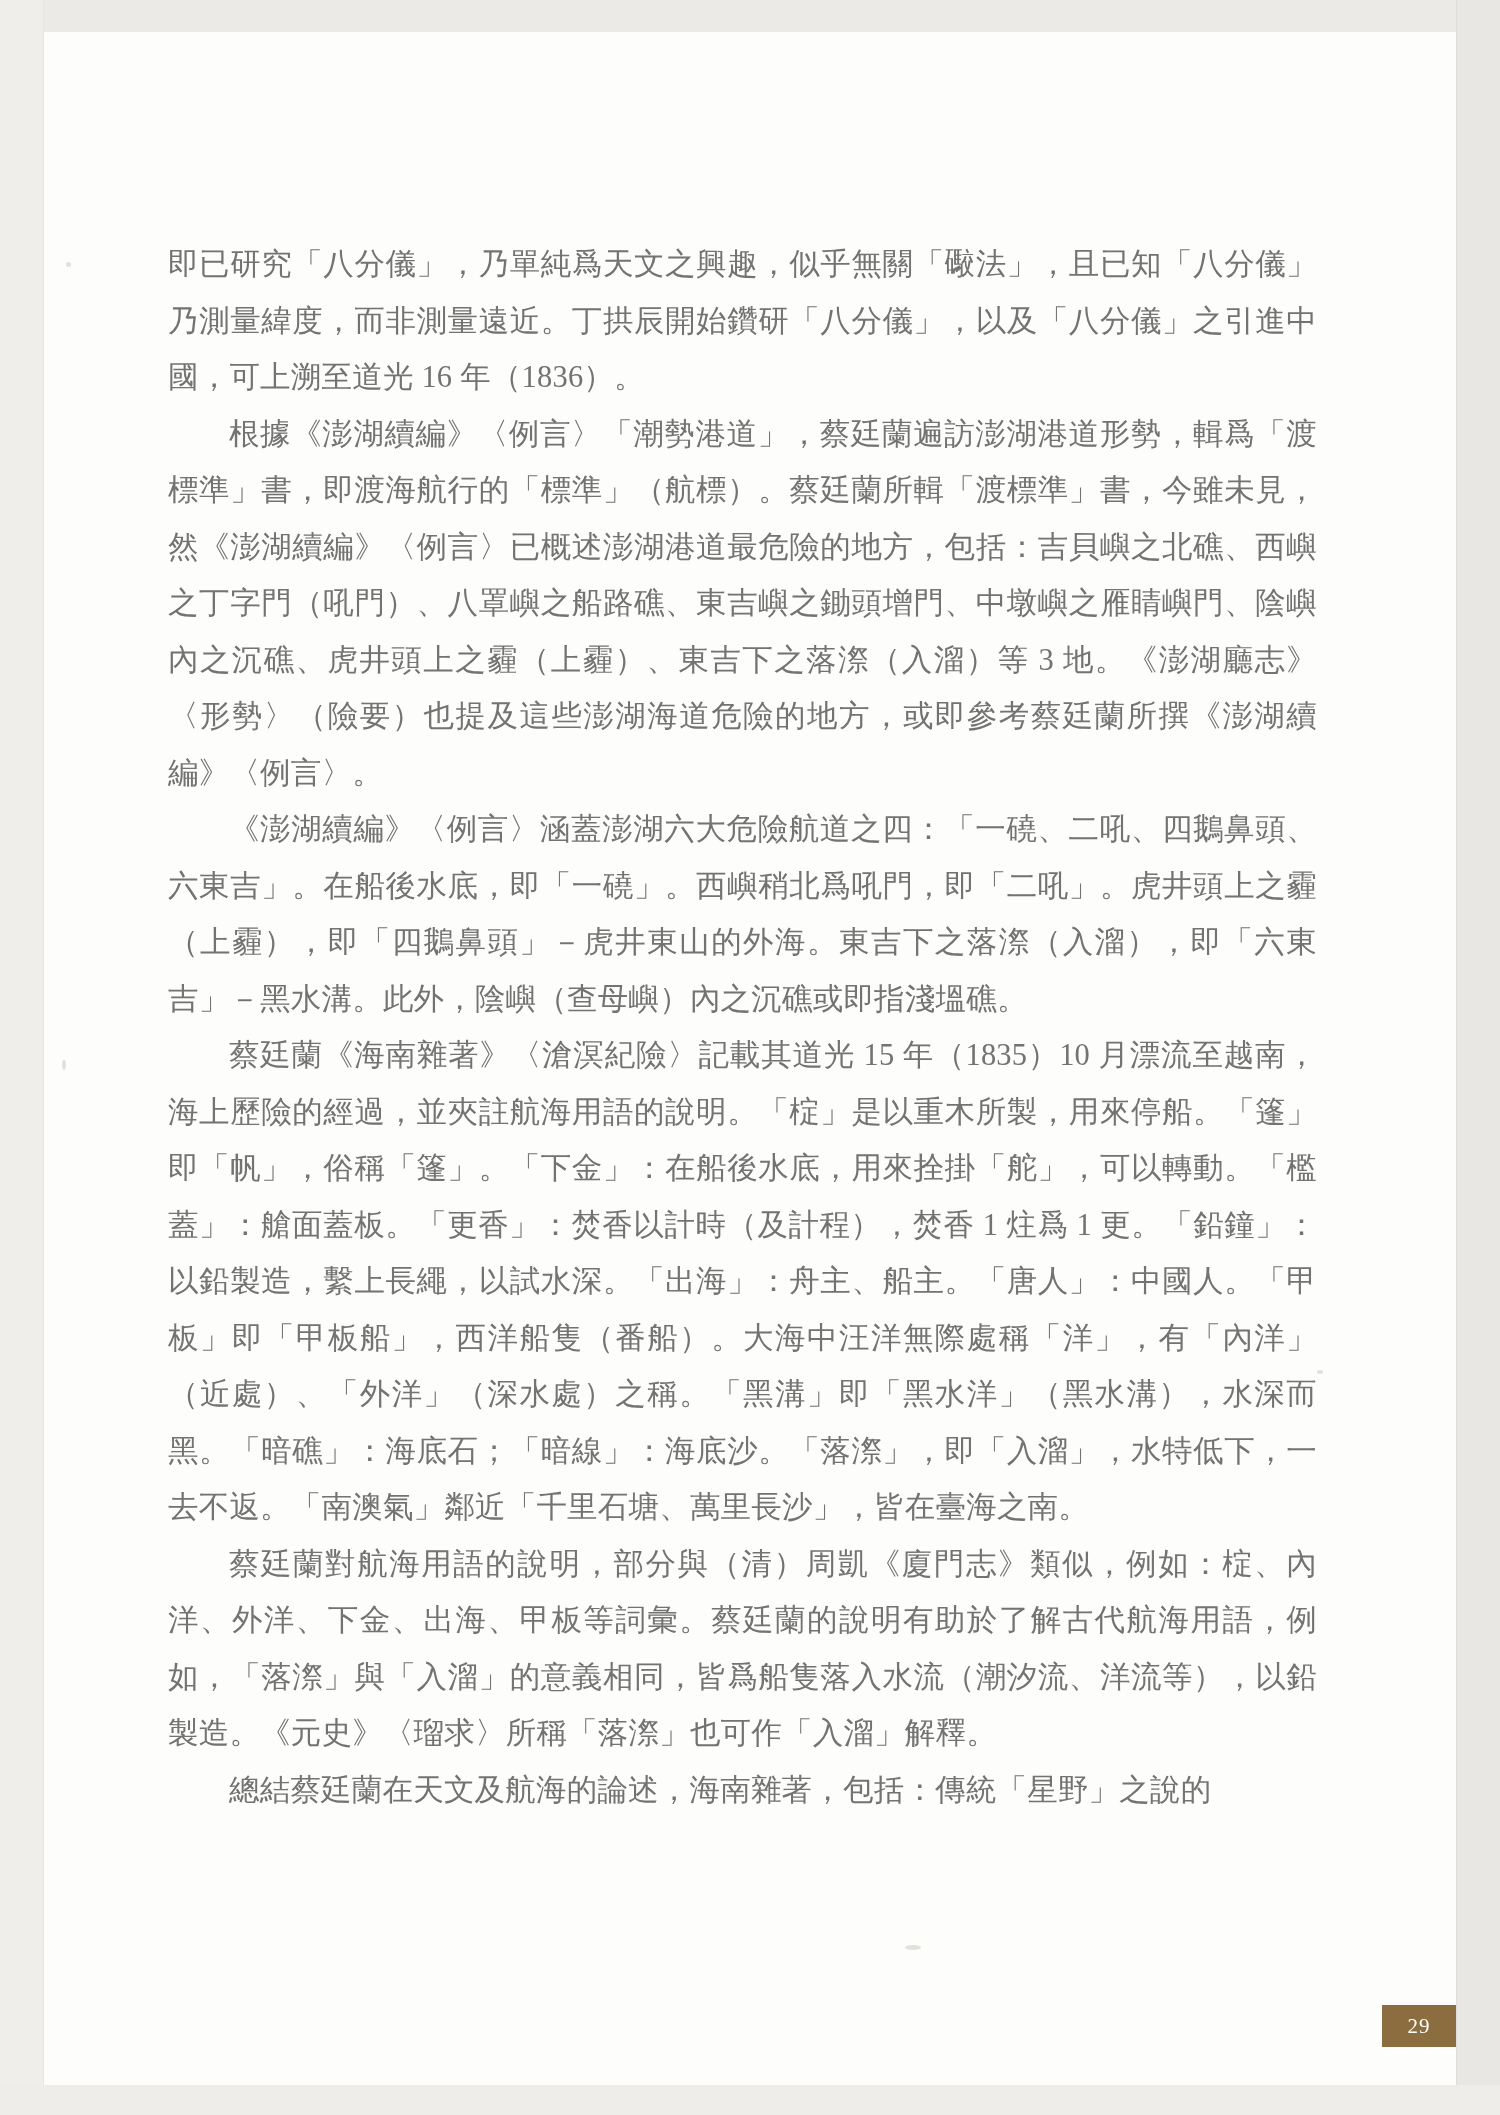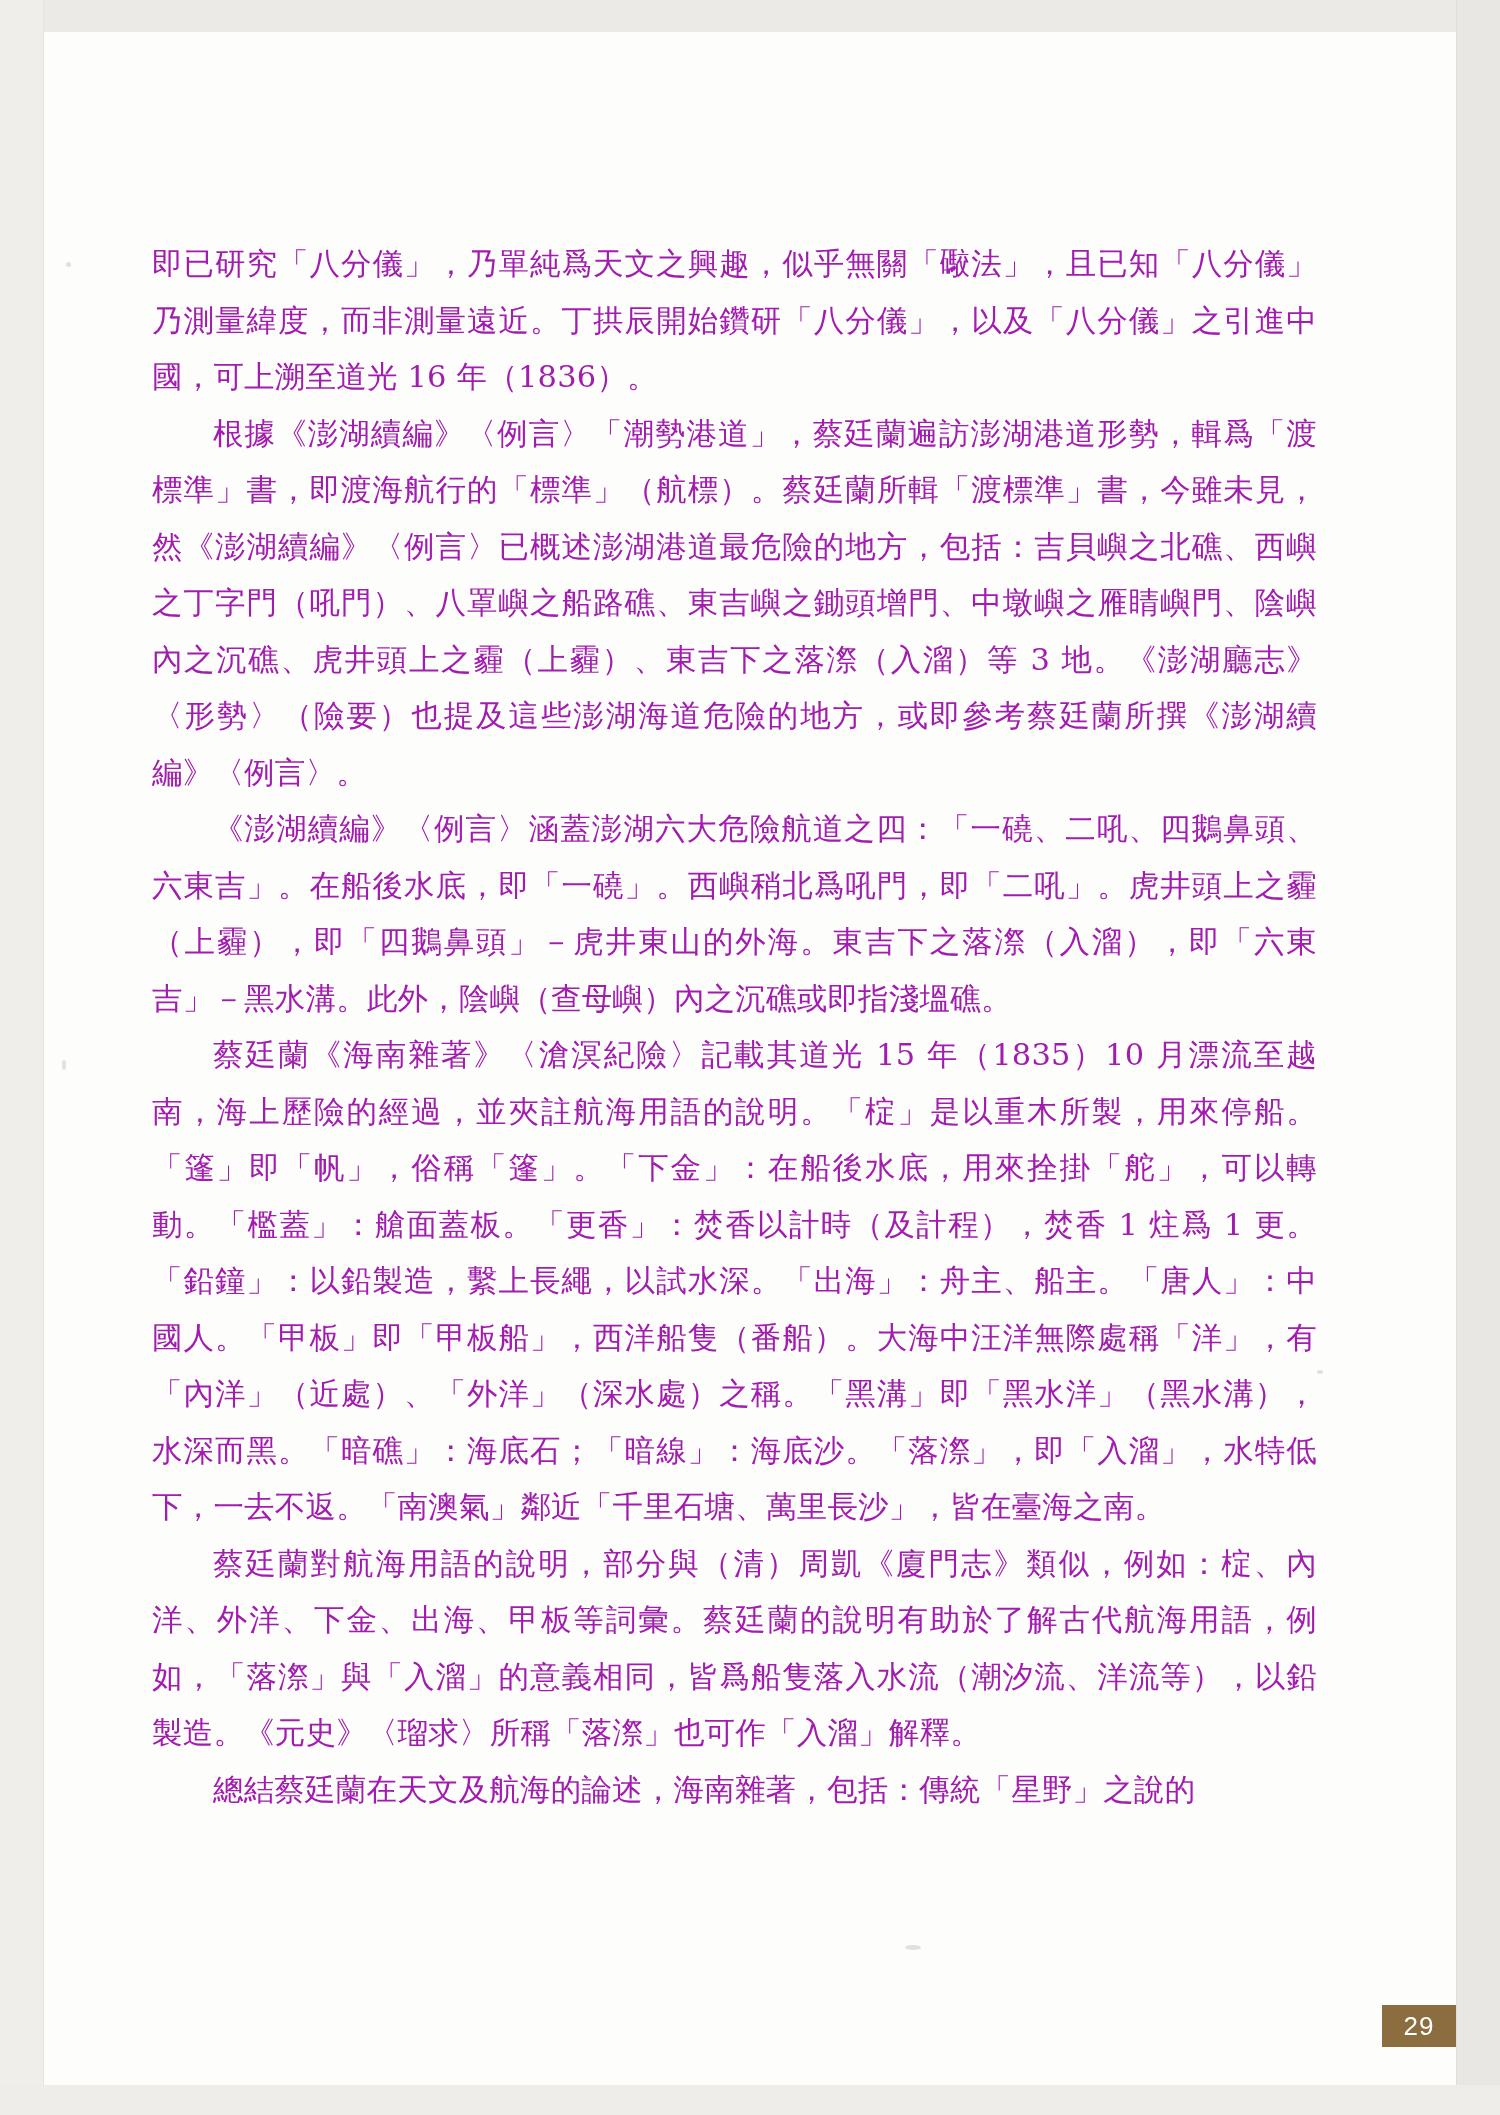--- a/index.html
+++ b/index.html
@@ -63,44 +63,45 @@
     background: #efedea;
   }
 
   .text-body {
     position: absolute;
     left: 152px;
     top: 236px;
     width: 1165px;
   }
   .para {
-    margin: 0 0 0 0;
+    margin: 0 0 0 16px;
     font-size: 30.5px;
     line-height: 56.5px;
-    color: #a21caf;
+    color: #737373;
     text-align: justify;
     text-justify: inter-character;
     letter-spacing: 0.2px;
     text-indent: 0;
+    font-family: Liberation Serif, serif;
   }
   .para.indent {
     text-indent: 61px;
   }
   .folio {
     position: absolute;
     right: 44px;
     bottom: 68px;
     width: 74px;
     height: 42px;
     background: #8c6d3f;
     color: #ffffff;
-    font-size: 26px;
+    font-size: 21px;
     line-height: 42px;
     text-align: center;
-    font-family: Liberation Sans, sans-serif;
+    font-family: Liberation Serif, serif;
     letter-spacing: 1px;
   }
   .speck {
     position: absolute;
     background: #cfc9bf;
     border-radius: 50%;
     opacity: .55;
   }
 </style>
 </head>

